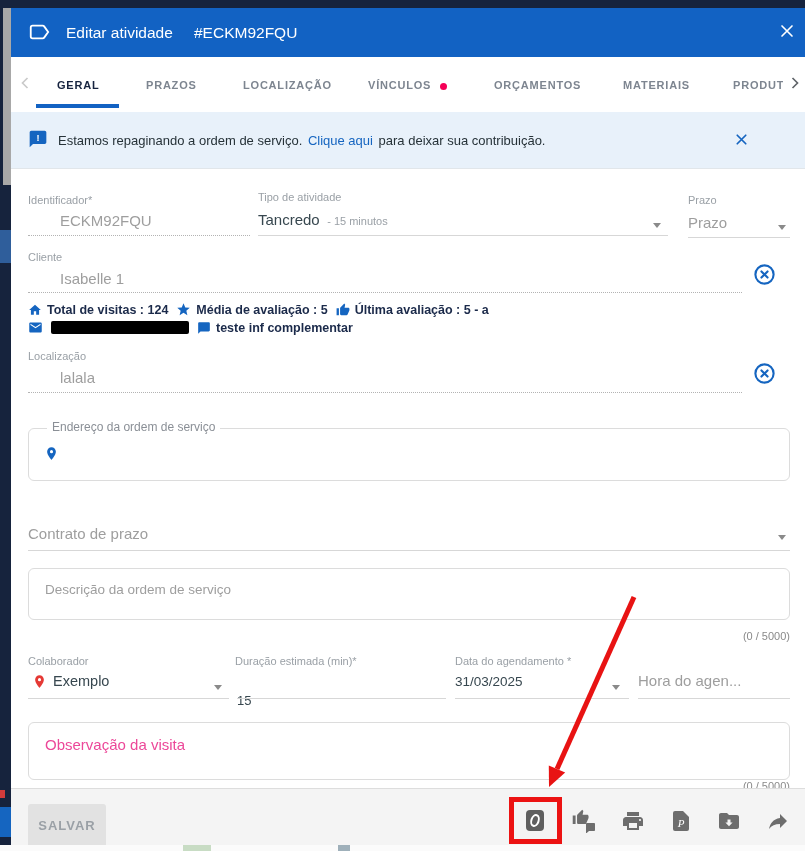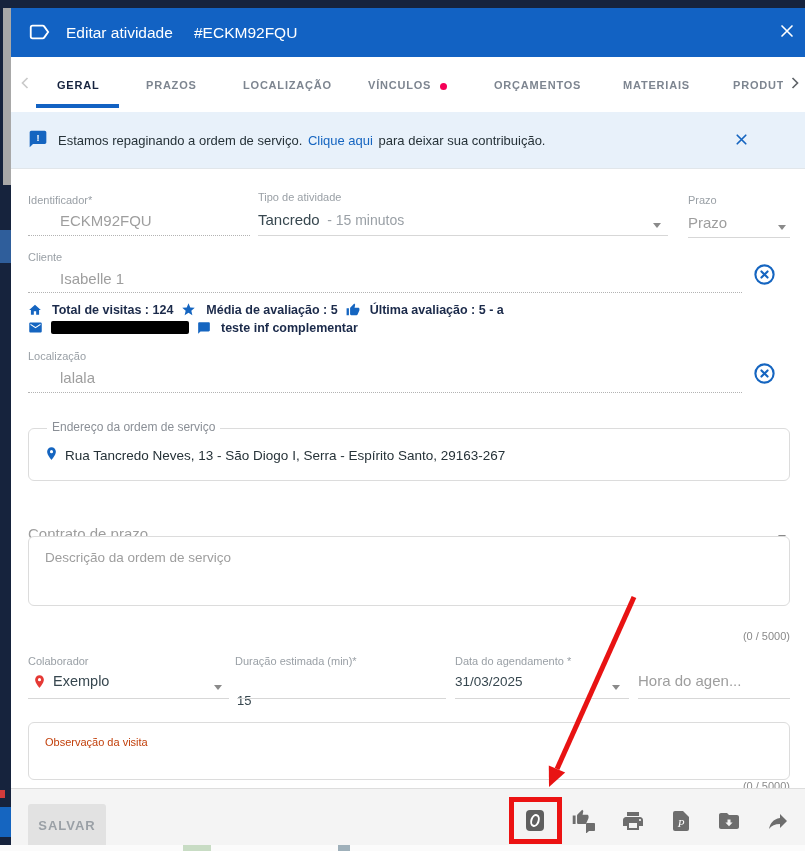--- a/index.html
+++ b/index.html
@@ -14,21 +14,21 @@
   .banner { position:absolute; left:0; top:104px; width:100%; height:57px; background:#e8f1fa; border-bottom:1px solid #e1e6ea; }
   .lbl { font-size:11px; color:#9aa0a6; white-space:nowrap; }
   .val { font-size:15px; color:#37474f; white-space:nowrap; }
   .valdis { font-size:15px; color:#9e9e9e; white-space:nowrap;margin-left:32px; }
   .ph { font-size:15px; color:#9e9e9e; white-space:nowrap; }
   .u-dot { border-bottom:1px dotted #b3b3b3; height:1px; }
   .u-sol { border-bottom:1px solid #d7d7d7; height:1px; }
   .dd { width:0; height:0; border-left:4px solid transparent; border-right:4px solid transparent; border-top:5px solid #8a8a8a; }
   .counter { font-size:11px; color:#8a8a8a; text-align:right; }
   .tbox { border:1px solid #dcdcdc; border-radius:6px; background:#fff; }
-  .stat { display:flex; align-items:center; gap:10px; font-size:12.5px; font-weight:600; color:#1b2a4a; }
+  .stat { display:flex; align-items:center; gap:5px; font-size:12.5px; font-weight:600; color:#1b2a4a; }
   .statrow { display:flex; align-items:center; gap:8px; }
   .footer { position:absolute; left:0; top:780px; width:100%; height:57px; background:#f4f4f4; border-top:1px solid #dddddd; }
   .save-btn { position:absolute; left:17px; top:15px; width:78px; height:43px; background:#e2e2e2; border:none; border-radius:3px; color:#9aa0a6; font-size:13px; font-weight:700; letter-spacing:1px; font-family:"Liberation Sans", sans-serif; cursor:pointer; }
   .ficon { position:absolute; top:20px; width:24px; height:24px; }
   .redbox { position:absolute; left:498px; top:789px; width:53px; height:47px; border:5px solid #ec1313; z-index:20; }
   .legend { position:absolute; top:-9px; left:18px; background:#fff; padding:0 5px; font-size:12px; color:#8a8f96; }
   svg { display:block; }
   .overlay { position:absolute; left:0; top:0; width:805px; height:851px; pointer-events:none; z-index:30; }
 </style>
 </head>
@@ -101,21 +101,21 @@
     </span>
   </div>
 
   <span class="abs lbl" style="left:17px;top:186px;text-align:center;">Identificador*</span>
   <span class="abs valdis" style="left:17px;top:204px;">ECKM92FQU</span>
   <div class="abs u-dot" style="left:17px;top:227px;width:222px;"></div>
 
   <span class="abs lbl" style="left:247px;top:183px;">Tipo de atividade</span>
   <span class="abs" style="left:247px;top:203px;cursor:pointer;">
     <span class="val">Tancredo</span>
-    <span style="font-size:14px;color:#9aa0a6;margin-left:3px;">- 15 minutos</span>
+    <span style="font-size:11px;color:#9aa0a6;margin-left:3px;">- 15 minutos</span>
   </span>
   <span class="abs dd" style="left:642px;top:215px;"></span>
   <div class="abs u-sol" style="left:247px;top:227px;width:410px;"></div>
 
   <span class="abs lbl" style="left:677px;top:186px;">Prazo</span>
   <span class="abs ph" style="left:677px;top:206px;cursor:pointer;">Prazo</span>
   <span class="abs dd" style="left:767px;top:217px;"></span>
   <div class="abs u-sol" style="left:677px;top:229px;width:102px;"></div>
 
   <span class="abs lbl" style="left:17px;top:243px;">Cliente</span>
@@ -171,28 +171,27 @@
   </span>
   <div class="abs u-dot" style="left:17px;top:384px;width:714px;"></div>
 
   <div class="abs tbox" style="left:17px;top:420px;width:762px;height:53px;">
     <span class="legend">Endereço da ordem de serviço</span>
     <span class="abs" style="left:15px;top:17px;">
       <svg width="15" height="15" viewBox="0 0 24 24">
           <path d="M12 2C8.13 2 5 5.13 5 9c0 5.25 7 13 7 13s7-7.75 7-13c0-3.87-3.13-7-7-7zm0 9.5a2.5 2.5 0 1 1 0-5 2.5 2.5 0 0 1 0 5z" fill="#1565c0"></path>
         </svg>
     </span>
-    <span class="abs" style="left:36px;top:19px;font-size:13.5px;color:#263238;white-space:nowrap;">Rua Tancredo Neves, 13 - São Diogo I, Serra - Espírito Santo, 29163-267</span>
   </div>
 
   <span class="abs ph" style="left:17px;top:517px;cursor:pointer;">Contrato de prazo</span>
   <span class="abs dd" style="left:767px;top:527px;"></span>
   <div class="abs u-sol" style="left:17px;top:542px;width:762px;"></div>
 
-  <div class="abs tbox" style="left:17px;top:528px;width:762px;height:70px;">
+  <div class="abs tbox" style="left:17px;top:560px;width:762px;height:52px;">
     <span class="abs" style="left:16px;top:13px;font-size:13.5px;color:#9e9e9e;">Descrição da ordem de serviço</span>
   </div>
   <span class="abs counter" style="left:17px;top:622px;width:762px;">(0 / 5000)</span>
 
   <span class="abs lbl" style="left:17px;top:647px;">Colaborador</span>
   <span class="abs" style="left:21px;top:666px;">
     <svg width="15" height="15" viewBox="0 0 24 24">
         <path d="M12 2C8.13 2 5 5.13 5 9c0 5.25 7 13 7 13s7-7.75 7-13c0-3.87-3.13-7-7-7zm0 9.5a2.5 2.5 0 1 1 0-5 2.5 2.5 0 0 1 0 5z" fill="#e53935"></path>
       </svg>
   </span>
@@ -206,21 +205,21 @@
 
   <span class="abs lbl" style="left:444px;top:647px;">Data do agendamento *</span>
   <span class="abs val" style="left:444px;top:666px;font-size:13.5px;">31/03/2025</span>
   <span class="abs dd" style="left:601px;top:677px;"></span>
   <div class="abs u-sol" style="left:444px;top:690px;width:174px;"></div>
 
   <span class="abs ph" style="left:627px;top:664px;">Hora do agen...</span>
   <div class="abs u-sol" style="left:627px;top:690px;width:152px;"></div>
 
   <div class="abs tbox" style="left:17px;top:714px;width:762px;height:58px;">
-    <span class="abs" style="left:16px;top:13px;font-size:11px;color:#c2410c;">Observação da visita</span>
+    <span class="abs" style="left:16px;top:13px;font-size:15px;color:#ec4899;">Observação da visita</span>
   </div>
   <span class="abs counter" style="left:17px;top:772px;width:762px;">(0 / 5000)</span>
 
   <div class="footer">
     <button class="save-btn">SALVAR</button>
 
     <span class="ficon" style="left:512px;cursor:pointer;">
       <svg width="24" height="24" viewBox="0 0 24 24">
           <rect x="3" y="1" width="18" height="21" rx="4" fill="#5f5f5f"></rect>
           <ellipse cx="12" cy="11.5" rx="3.6" ry="5.6" fill="none" stroke="#ffffff" stroke-width="2" transform="rotate(18 12 11.5)"></ellipse>

